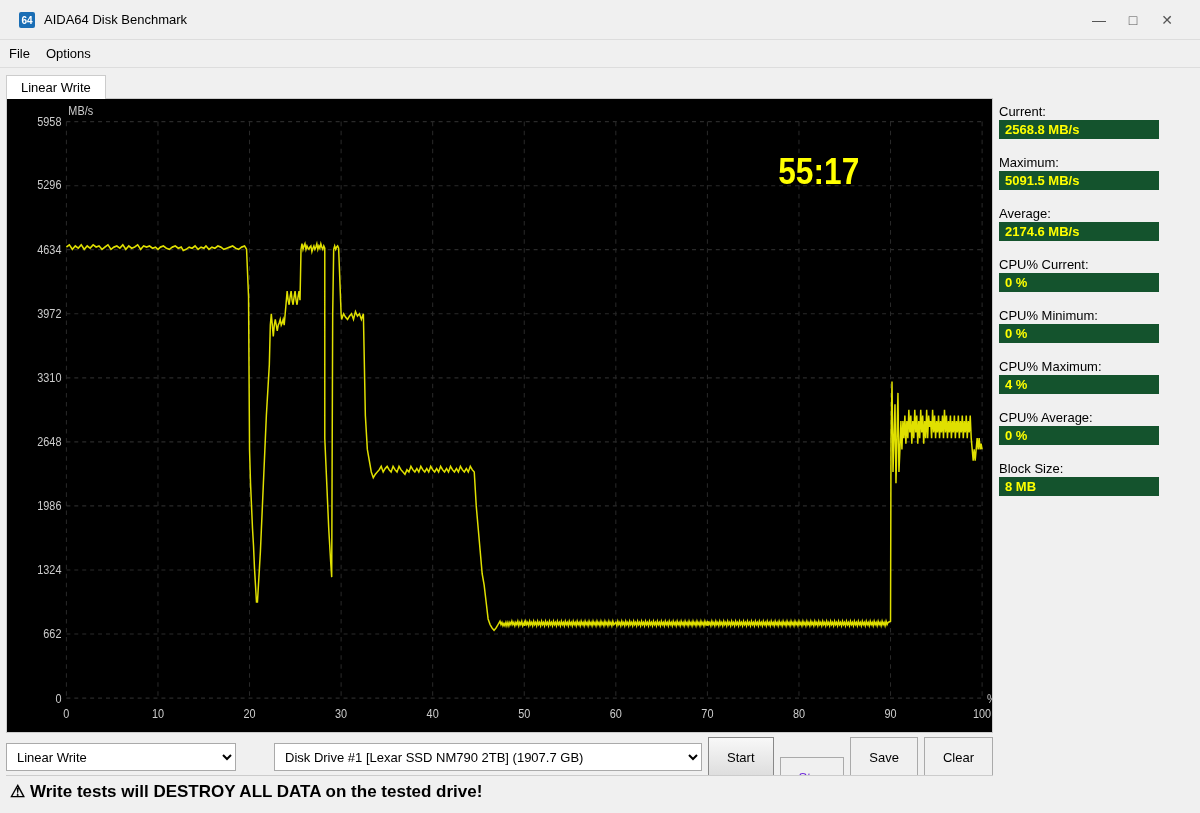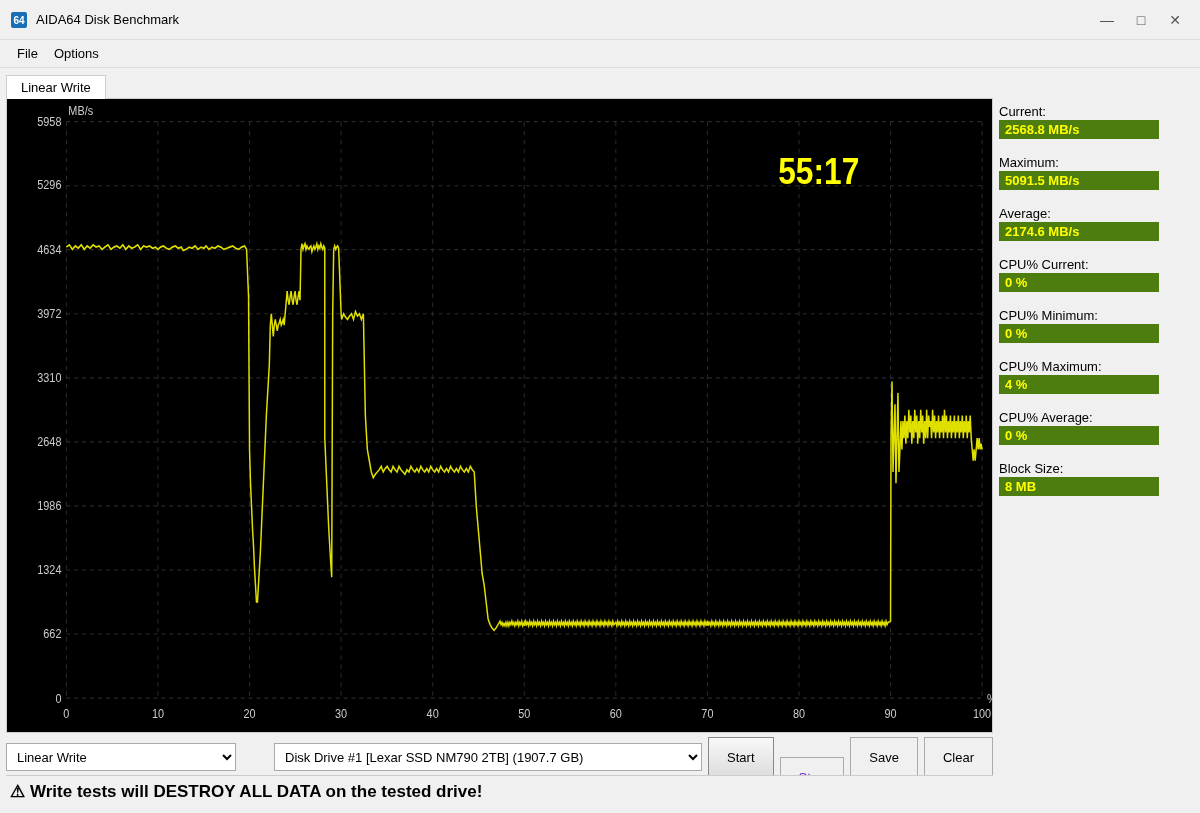--- a/index.html
+++ b/index.html
@@ -11,21 +11,21 @@
       height: 813px;
       overflow: hidden;
     }
 
     
     .title-bar {
       background: #f0f0f0;
       height: 40px;
       display: flex;
       align-items: center;
-      padding: 0 10px;
+      padding: 0 18px;
       border-bottom: 1px solid #ddd;
       user-select: none;
     }
     .title-bar-icon {
       width: 18px;
       height: 18px;
       margin-right: 8px;
     }
     .title-bar-title {
       font-size: 13px;
@@ -47,21 +47,21 @@
       justify-content: center;
       font-size: 14px;
       color: #555;
     }
 
     
     .menu-bar {
       height: 28px;
       display: flex;
       align-items: center;
-      padding: 0 9px;
+      padding: 0 1px;
       background: #f0f0f0;
       border-bottom: 1px solid #ddd;
     }
     .menu-item {
       padding: 3px 8px;
       cursor: pointer;
       font-size: 13px;
       color: #000;
     }
 
@@ -171,21 +171,21 @@
     .stat-group {
       display: flex;
       flex-direction: column;
       gap: 1px;
     }
     .stat-label {
       font-size: 13px;
       color: #000;
     }
     .stat-value {
-      background: #4d7c0f;
+      background: #14532d;
       color: #ffff00;
       font-size: 13px;
       font-weight: bold;
       padding: 2px 6px;
       width: 160px;
     }
 
     
     .chart-svg {
       position: absolute;

